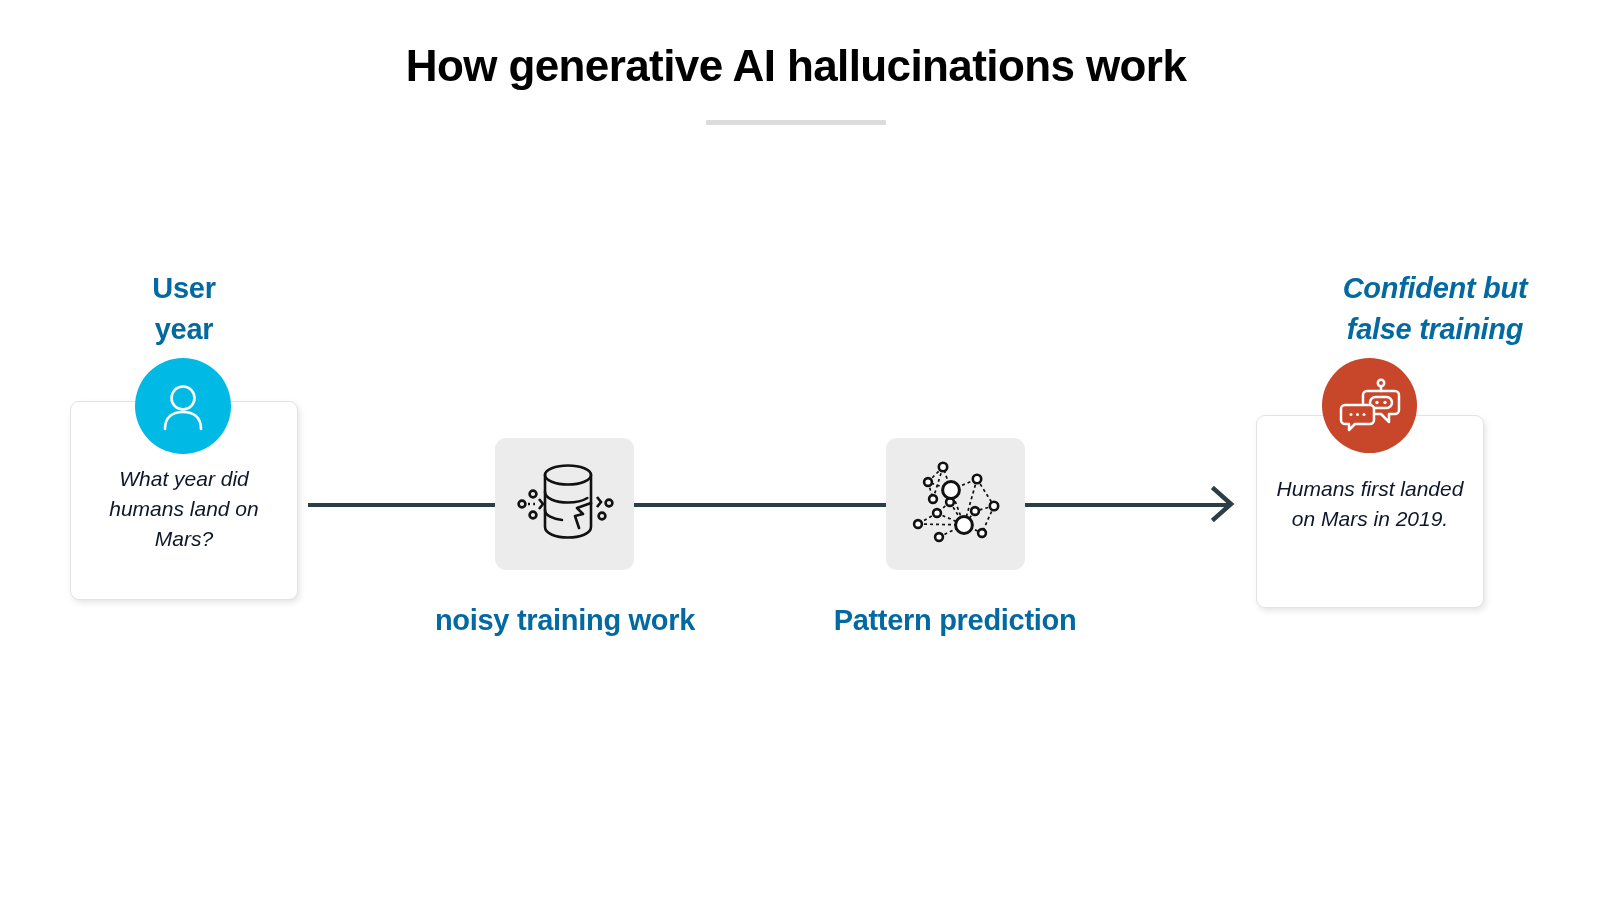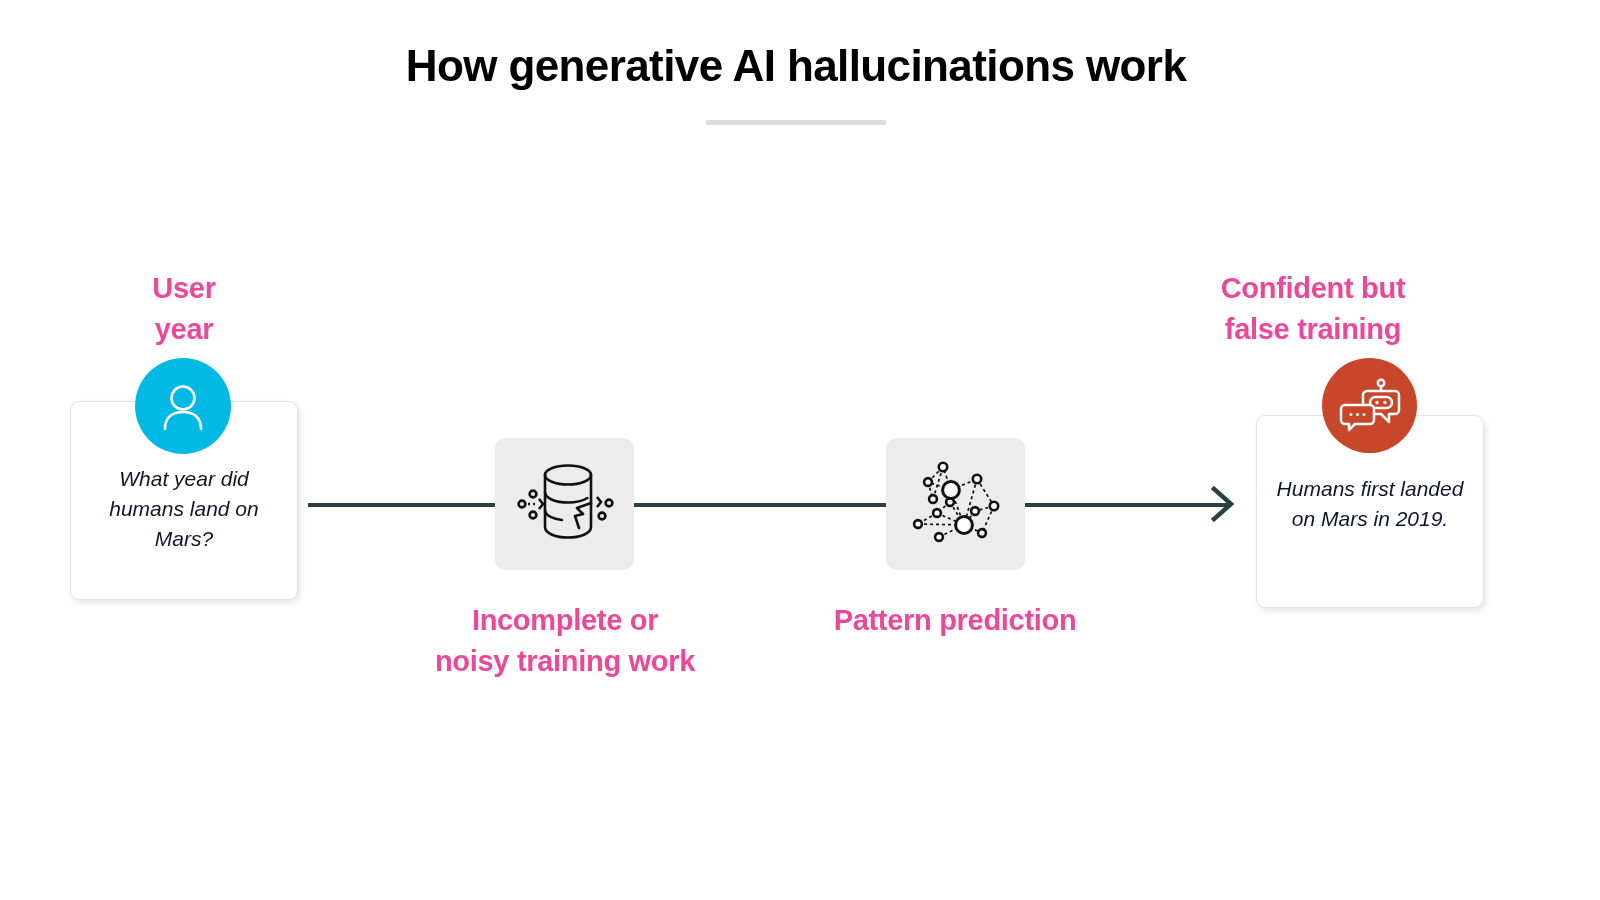--- a/index.html
+++ b/index.html
@@ -57,21 +57,21 @@
   }
 
   
   .stage-heading {
     position: absolute;
     font-size: 29px;
     font-weight: bold;
     line-height: 1.4;
     letter-spacing: -0.3px;
     text-align: center;
-    color: #ec4899;
+    color: #0369a1;
   }
 
   
   .end-card {
     position: absolute;
     background: #ffffff;
     border: 1.5px solid #e3e3e3;
     border-radius: 9px;
     box-shadow: 2px 3px 6px rgba(0,0,0,0.10);
     box-sizing: border-box;
@@ -110,21 +110,21 @@
 
   
   #card-user-query  { left: 70px;   top: 401px; width: 228px; height: 199px; }
   #text-user-query  { top: 62px; }
   #heading-user-query { left: 70px; top: 268px; width: 228px; }
   #avatar-user      { left: 135px; top: 358px; width: 96px; height: 96px; background: #00b9e4; }
 
   
   #card-response    { left: 1256px; top: 415px; width: 228px; height: 193px; }
   #text-response    { top: 58px; }
-  #heading-response { left: 1192px; top: 268px; width: 242px; }
+  #heading-response { left: 1314px; top: 268px; width: 242px; font-style: italic; }
   #avatar-bot       { left: 1322px; top: 358px; width: 95px; height: 95px; background: #c8462a; }
 
   
   #tile-data        { left: 495px; top: 438px; width: 139px; height: 132px; }
   #label-data       { left: 398px; top: 600px; width: 334px; }
   #tile-llm         { left: 886px; top: 438px; width: 139px; height: 132px; }
   #label-llm        { left: 788px; top: 600px; width: 334px; }
 </style>
 </head>
 <body>
@@ -181,21 +181,20 @@
     </g>
 
     <g fill="none" stroke="#111111" stroke-width="2.6">
       <polyline points="84,41 88,46 84,51" fill="none"></polyline>
       <circle cx="96" cy="47" r="3.4"></circle>
       <circle cx="89" cy="60" r="3.4"></circle>
     </g>
   </svg>
 </div>
 <div class="stage-heading" id="label-data">
-  <div>Incomplete or</div>
   <div>noisy training work</div>
 </div>
 
 <div class="icon-tile" id="tile-llm">
   <svg width="100" height="94" viewBox="0 0 100 94" aria-hidden="true">
 
     <g stroke="#111111" stroke-width="1.7" stroke-dasharray="3 3" fill="none">
       <line x1="45" y1="33" x2="22" y2="25"></line>
       <line x1="45" y1="33" x2="37" y2="10"></line>
       <line x1="45" y1="33" x2="71" y2="22"></line>

